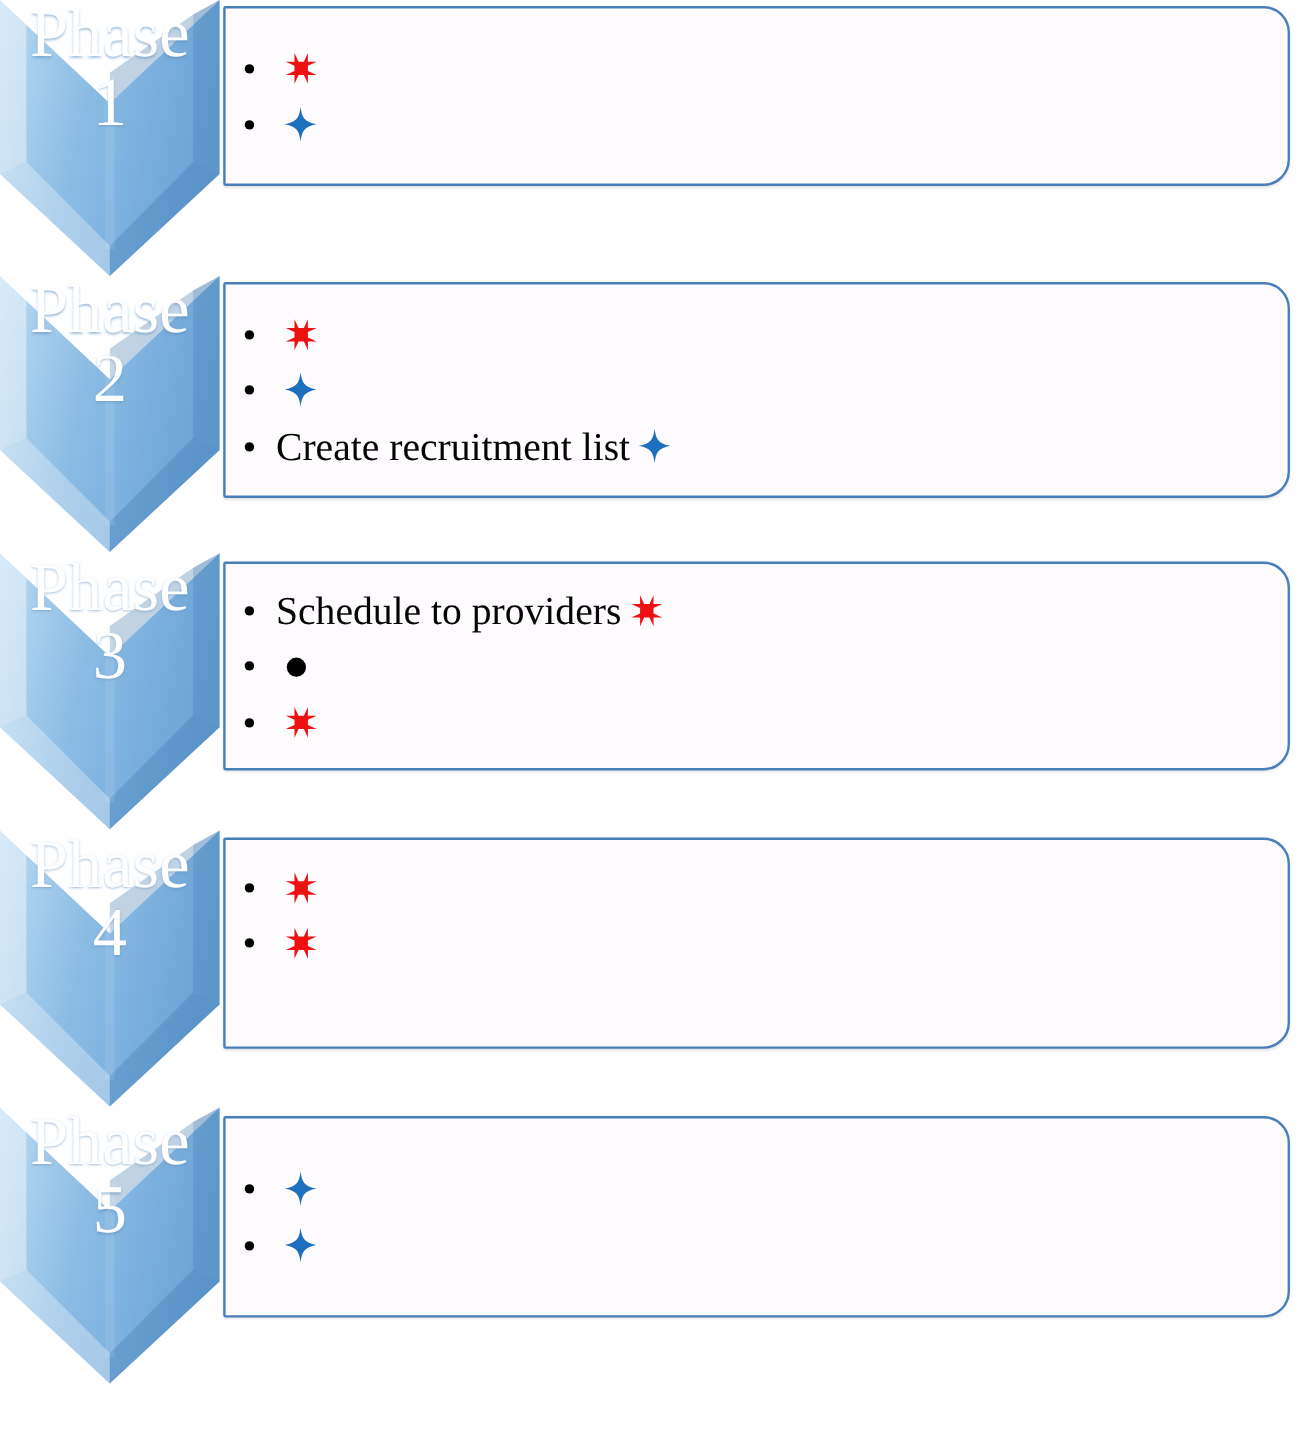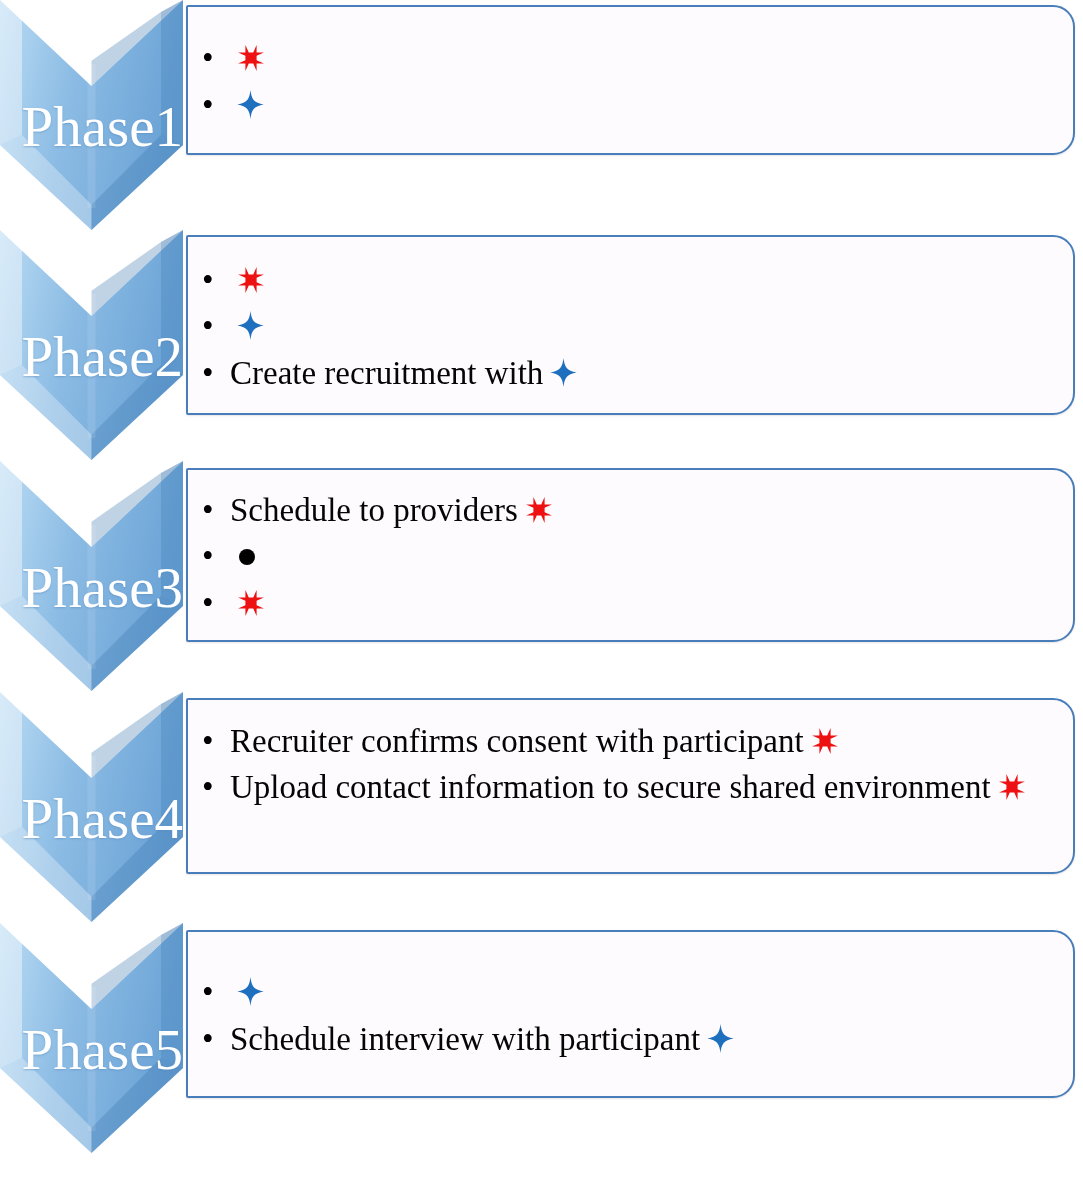--- a/index.html
+++ b/index.html
@@ -39,27 +39,27 @@
   }
   .chevron svg {
     display: block;
     width: 183px;
     height: 230px;
     overflow: visible;
   }
   .chevron-label {
     position: absolute;
     left: 0;
-    top: 12px;
+    top: 2px;
     width: 183px;
     height: 230px;
     display: flex;
-    flex-direction: row;
+    flex-direction: column;
     align-items: center;
-    justify-content: flex-end;
+    justify-content: flex-start;
     pointer-events: none;
   }
   .chevron-label .phase-word {
     color: #ffffff;
     font-size: 57px;
     line-height: 0.96;
     font-family: "Liberation Serif", "DejaVu Serif", serif;
     text-shadow: 0 1px 2px rgba(90,140,190,0.55);
     letter-spacing: 0px;
   }
@@ -185,21 +185,21 @@
         </div>
       </div>
       <div class="content-box" style="top: 235px; height: 180px;">
         <ul class="bullets" style="padding-top: 19.5px;">
           <li class="bullet-item"><span class="bullet-dot">•</span><span class="marker"><svg width="28" height="28" viewBox="0 0 100 100">
                 <path d="M 30 4 L 42 30 L 58 30 L 70 4 L 70 30 L 70 30 L 96 30 L 70 42 L 70 58 L 96 70 L 70 70 L 70 96 L 58 70 L 42 70 L 30 96 L 30 70 L 4 70 L 30 58 L 30 42 L 4 30 L 30 30 Z" fill="#EE1111"></path>
               </svg></span></li>
           <li class="bullet-item"><span class="bullet-dot">•</span><span class="marker"><svg width="27" height="29" viewBox="0 0 100 110">
                 <path d="M 50 0 C 54 34 62 48 100 55 C 62 62 54 76 50 110 C 46 76 38 62 0 55 C 38 48 46 34 50 0 Z" fill="#1F6FBF"></path>
               </svg></span></li>
-          <li class="bullet-item"><span class="bullet-dot">•</span><span class="bullet-text">Create recruitment with</span><span class="marker"><svg width="27" height="29" viewBox="0 0 100 110">
+          <li class="bullet-item"><span class="bullet-dot">•</span><span class="bullet-text">Create recruitment list</span><span class="marker"><svg width="27" height="29" viewBox="0 0 100 110">
                 <path d="M 50 0 C 54 34 62 48 100 55 C 62 62 54 76 50 110 C 46 76 38 62 0 55 C 38 48 46 34 50 0 Z" fill="#1F6FBF"></path>
               </svg></span></li>
         </ul>
       </div>
     </div>
     <div class="phase-row" style="top: 0px;">
       <div class="chevron" style="top: 461px;">
         <svg viewBox="0 0 183 230" width="183" height="230">
           <defs>
             <linearGradient id="chevgrad2" x1="0" y1="0" x2="1" y2="0.25">
@@ -253,24 +253,24 @@
           <path d="M 183 145 L 91.5 230 L 91.5 204.7 L 161 135.1 Z" fill="#2f6ea8" opacity="0.26"></path>
           <path d="M 87.5 64 L 95.5 64 L 95.5 208 L 87.5 208 Z" fill="#ffffff" opacity="0.10"></path>
         </svg>
         <div class="chevron-label">
           <div class="phase-word">Phase</div>
           <div class="phase-num">4</div>
         </div>
       </div>
       <div class="content-box" style="top: 698px; height: 176px;">
         <ul class="bullets" style="padding-top: 17.5px;">
-          <li class="bullet-item"><span class="bullet-dot">•</span><span class="bullet-text">Recruiter confirms consent with participant</span><span class="marker"><svg width="28" height="28" viewBox="0 0 100 100">
-                <path d="M 30 4 L 42 30 L 58 30 L 70 4 L 70 30 L 70 30 L 96 30 L 70 42 L 70 58 L 96 70 L 70 70 L 70 96 L 58 70 L 42 70 L 30 96 L 30 70 L 4 70 L 30 58 L 30 42 L 4 30 L 30 30 Z" fill="#EE1111"></path>
-              </svg></span></li>
-          <li class="bullet-item"><span class="bullet-dot">•</span><span class="bullet-text">Upload contact information to secure shared environment</span><span class="marker"><svg width="28" height="28" viewBox="0 0 100 100">
+          <li class="bullet-item"><span class="bullet-dot">•</span><span class="marker"><svg width="28" height="28" viewBox="0 0 100 100">
+                <path d="M 30 4 L 42 30 L 58 30 L 70 4 L 70 30 L 70 30 L 96 30 L 70 42 L 70 58 L 96 70 L 70 70 L 70 96 L 58 70 L 42 70 L 30 96 L 30 70 L 4 70 L 30 58 L 30 42 L 4 30 L 30 30 Z" fill="#EE1111"></path>
+              </svg></span></li>
+          <li class="bullet-item"><span class="bullet-dot">•</span><span class="marker"><svg width="28" height="28" viewBox="0 0 100 100">
                 <path d="M 30 4 L 42 30 L 58 30 L 70 4 L 70 30 L 70 30 L 96 30 L 70 42 L 70 58 L 96 70 L 70 70 L 70 96 L 58 70 L 42 70 L 30 96 L 30 70 L 4 70 L 30 58 L 30 42 L 4 30 L 30 30 Z" fill="#EE1111"></path>
               </svg></span></li>
         </ul>
       </div>
     </div>
     <div class="phase-row" style="top: 0px;">
       <div class="chevron" style="top: 923px;">
         <svg viewBox="0 0 183 230" width="183" height="230">
           <defs>
             <linearGradient id="chevgrad4" x1="0" y1="0" x2="1" y2="0.25">
@@ -291,19 +291,19 @@
         <div class="chevron-label">
           <div class="phase-word">Phase</div>
           <div class="phase-num">5</div>
         </div>
       </div>
       <div class="content-box" style="top: 930px; height: 168px;">
         <ul class="bullets" style="padding-top: 37px;">
           <li class="bullet-item"><span class="bullet-dot">•</span><span class="marker"><svg width="27" height="29" viewBox="0 0 100 110">
                 <path d="M 50 0 C 54 34 62 48 100 55 C 62 62 54 76 50 110 C 46 76 38 62 0 55 C 38 48 46 34 50 0 Z" fill="#1F6FBF"></path>
               </svg></span></li>
-          <li class="bullet-item"><span class="bullet-dot">•</span><span class="bullet-text">Schedule interview with participant</span><span class="marker"><svg width="27" height="29" viewBox="0 0 100 110">
+          <li class="bullet-item"><span class="bullet-dot">•</span><span class="marker"><svg width="27" height="29" viewBox="0 0 100 110">
                 <path d="M 50 0 C 54 34 62 48 100 55 C 62 62 54 76 50 110 C 46 76 38 62 0 55 C 38 48 46 34 50 0 Z" fill="#1F6FBF"></path>
               </svg></span></li>
         </ul>
       </div>
     </div>
   </div>
 
 </body></html>

